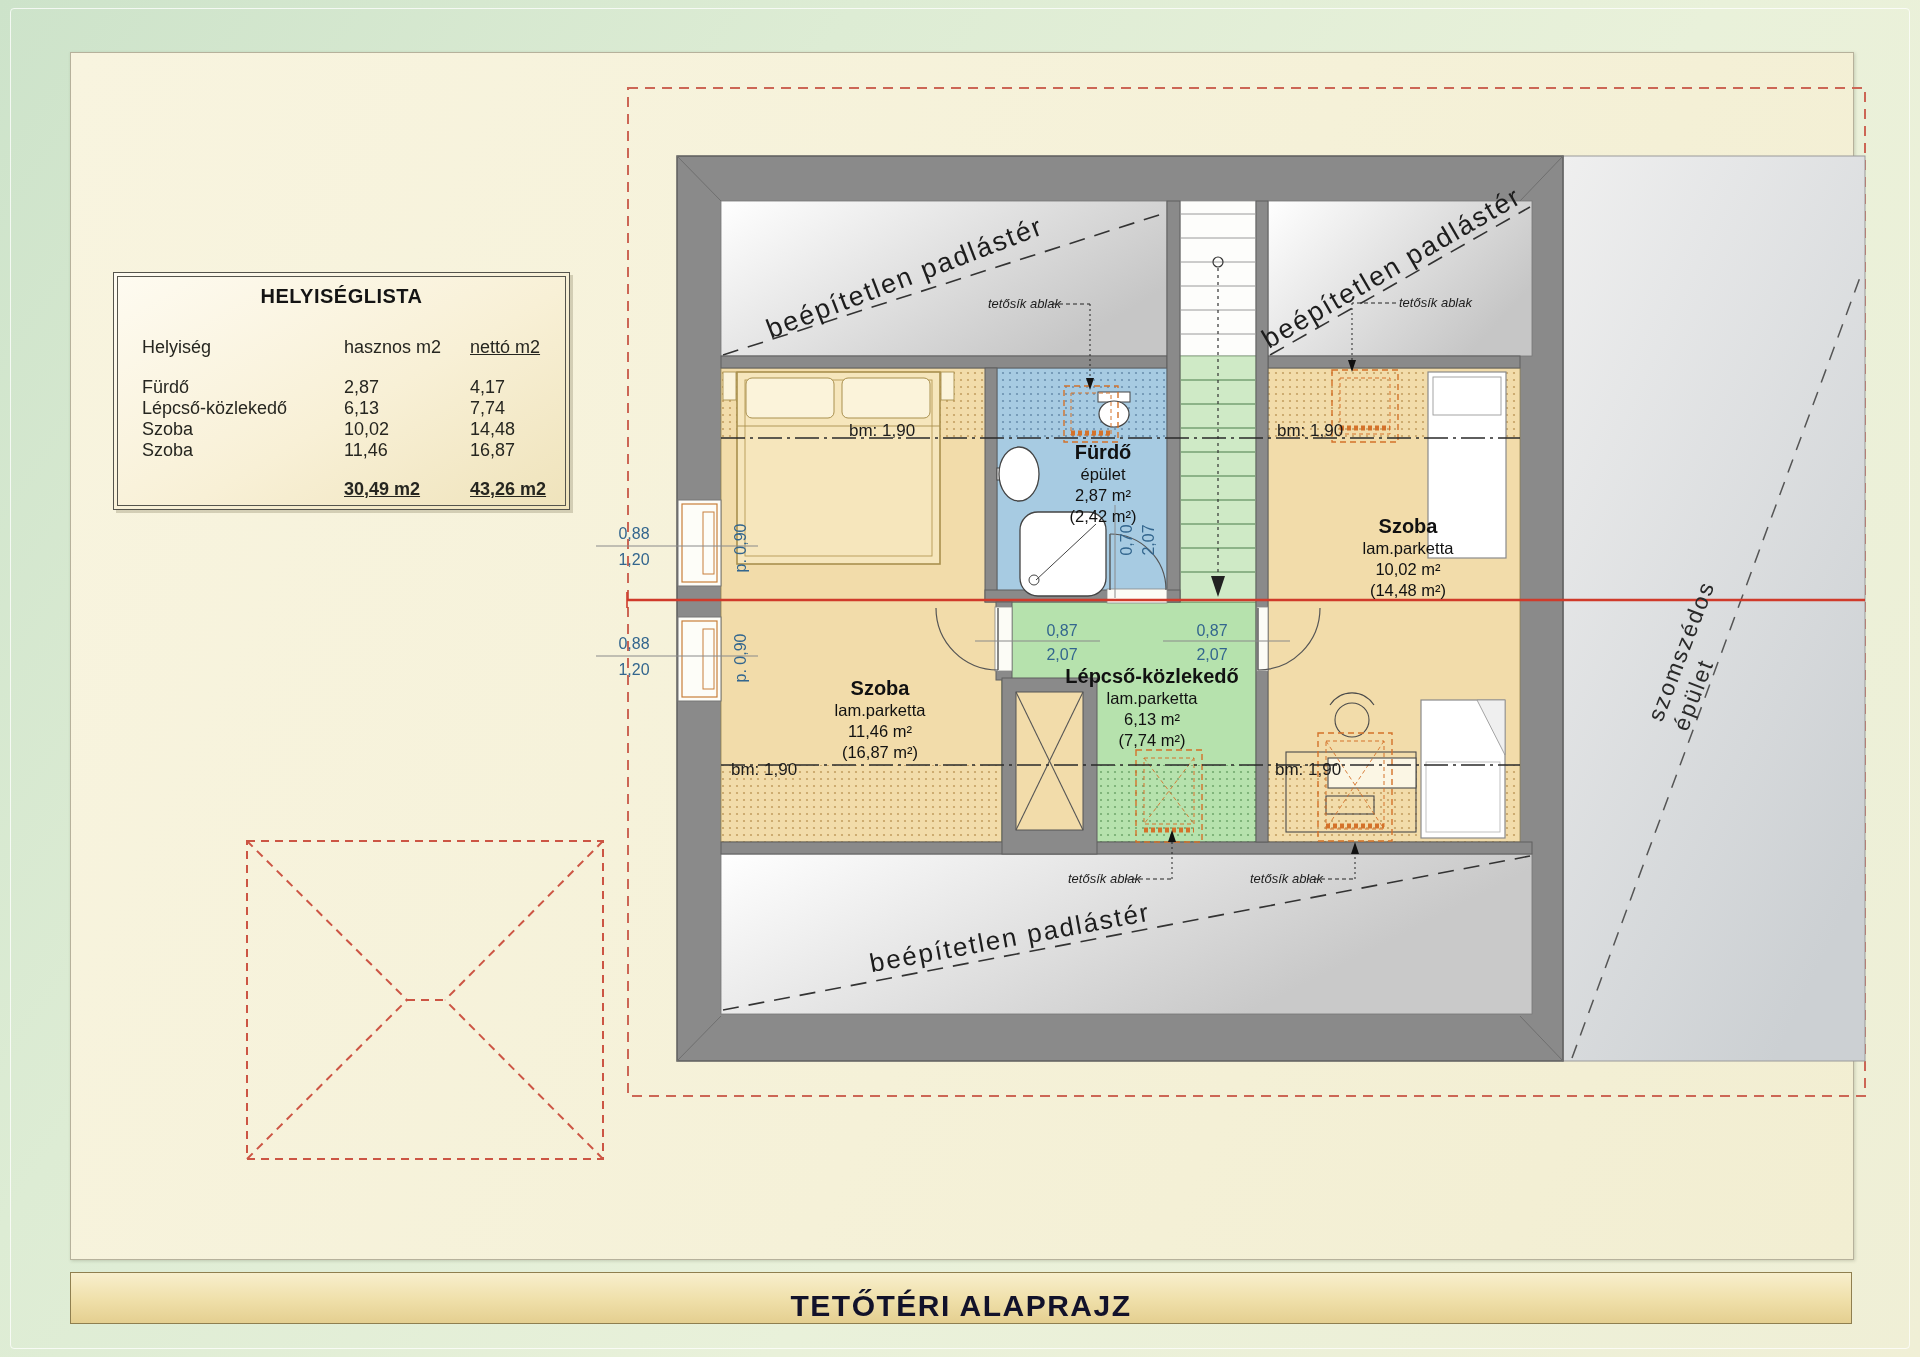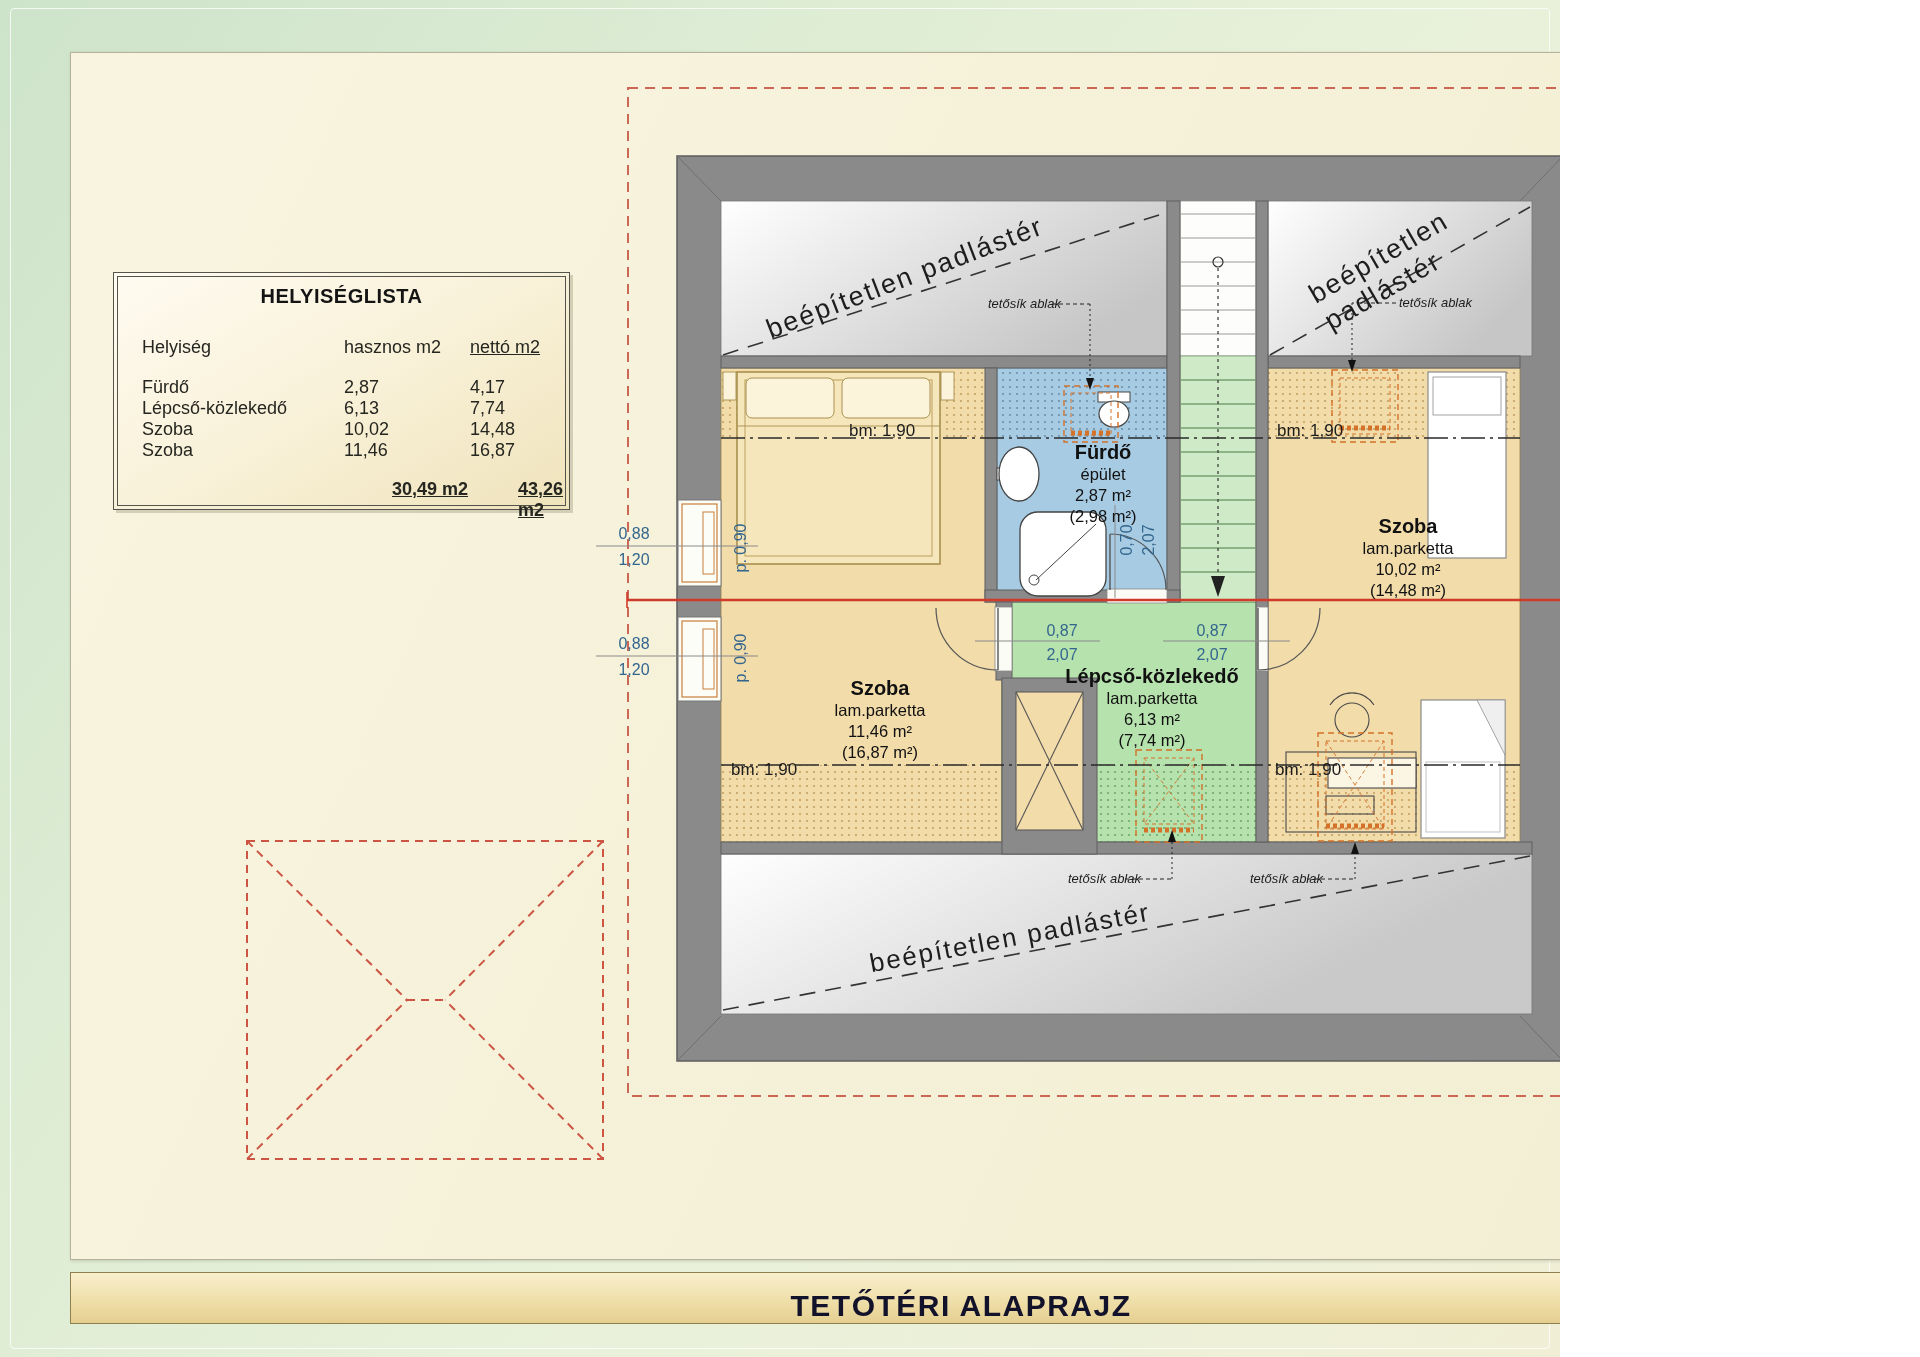--- a/index.html
+++ b/index.html
@@ -1,17 +1,17 @@
 <!DOCTYPE html>
 <html><head>
 <meta charset="utf-8">
 <style>
   html,body{margin:0;padding:0;}
   body{font-family:"Liberation Sans", sans-serif;}
-  #app{position:relative;width:1560px;height:1357px;overflow:hidden;
+  #app{position:relative;width:1920px;height:1357px;overflow:hidden;
        background:linear-gradient(125deg,#cde3ca 0%,#ddecd4 30%,#e9f1da 60%,#f0efd6 100%);}
   #frame{position:absolute;left:10px;top:8px;right:10px;bottom:8px;
          border:1px solid rgba(255,255,255,.75);border-radius:4px;pointer-events:none;}
   #canvas{position:absolute;left:70px;top:52px;width:1782px;height:1206px;
           background:linear-gradient(115deg,#f8f4df 0%,#f5f1d8 55%,#f2eed2 100%);
           border:1px solid #b6b19b;box-shadow:1px 1px 3px rgba(90,100,70,.25);}
   #titlebar{position:absolute;left:70px;top:1272px;width:1782px;height:52px;
             background:linear-gradient(#f8efcd 0%,#efdfa9 55%,#e4cf90 100%);
             border:1px solid #8f7f4f;box-sizing:border-box;
             display:flex;align-items:flex-end;justify-content:center;}
@@ -32,21 +32,21 @@
             transform:translate(-50%,-50%) rotate(-69deg);}
   .rwl{position:absolute;font-size:13px;font-style:italic;color:#1d1d1d;}
   
   #room-list{position:absolute;left:113px;top:272px;width:457px;height:238px;box-sizing:border-box;
              border:1px solid #55544c;background:linear-gradient(150deg,#fefbf1 0%,#f8f0d6 55%,#efe3bb 100%);
              box-shadow:3px 3px 0 rgba(120,110,80,.28);}
   #room-list .inner{position:absolute;left:3px;top:3px;right:3px;bottom:3px;border:1px solid #55544c;}
   #room-list .title{position:absolute;top:12px;left:0;width:100%;text-align:center;
                     font-size:20px;font-weight:bold;color:#141414;letter-spacing:.5px;}
   .tcell{position:absolute;font-size:18px;color:#262620;}
-  .tot{font-weight:bold;text-decoration:underline;margin-left:48px;}
+  .tot{font-weight:bold;text-decoration:underline;}
 </style>
 </head>
 <body>
 
 <div id="app">
   <div id="frame"></div>
   <div id="canvas"></div>
 
   <svg width="1920" height="1357" viewBox="0 0 1920 1357">
     <defs>
@@ -324,21 +324,21 @@
     <div class="tcell" style="left:356px;top:167px;">16,87</div>
 
     <div class="tcell tot" style="left:230px;top:206px;">30,49 m2</div>
     <div class="tcell tot" style="left:356px;top:206px;">43,26 m2</div>
   </div>
 
   <div class="room-label" style="left:1103px;top:440px;">
     <div class="rt">Fürdő</div>
     <div class="rs">épület</div>
     <div class="rs">2,87 m²</div>
-    <div class="rs">(2,98 m²)</div>
+    <div class="rs">(2,42 m²)</div>
   </div>
   <div class="room-label" style="left:880px;top:676px;">
     <div class="rt">Szoba</div>
     <div class="rs">lam.parketta</div>
     <div class="rs">11,46 m²</div>
     <div class="rs">(16,87 m²)</div>
   </div>
   <div class="room-label" style="left:1408px;top:514px;">
     <div class="rt">Szoba</div>
     <div class="rs">lam.parketta</div>

